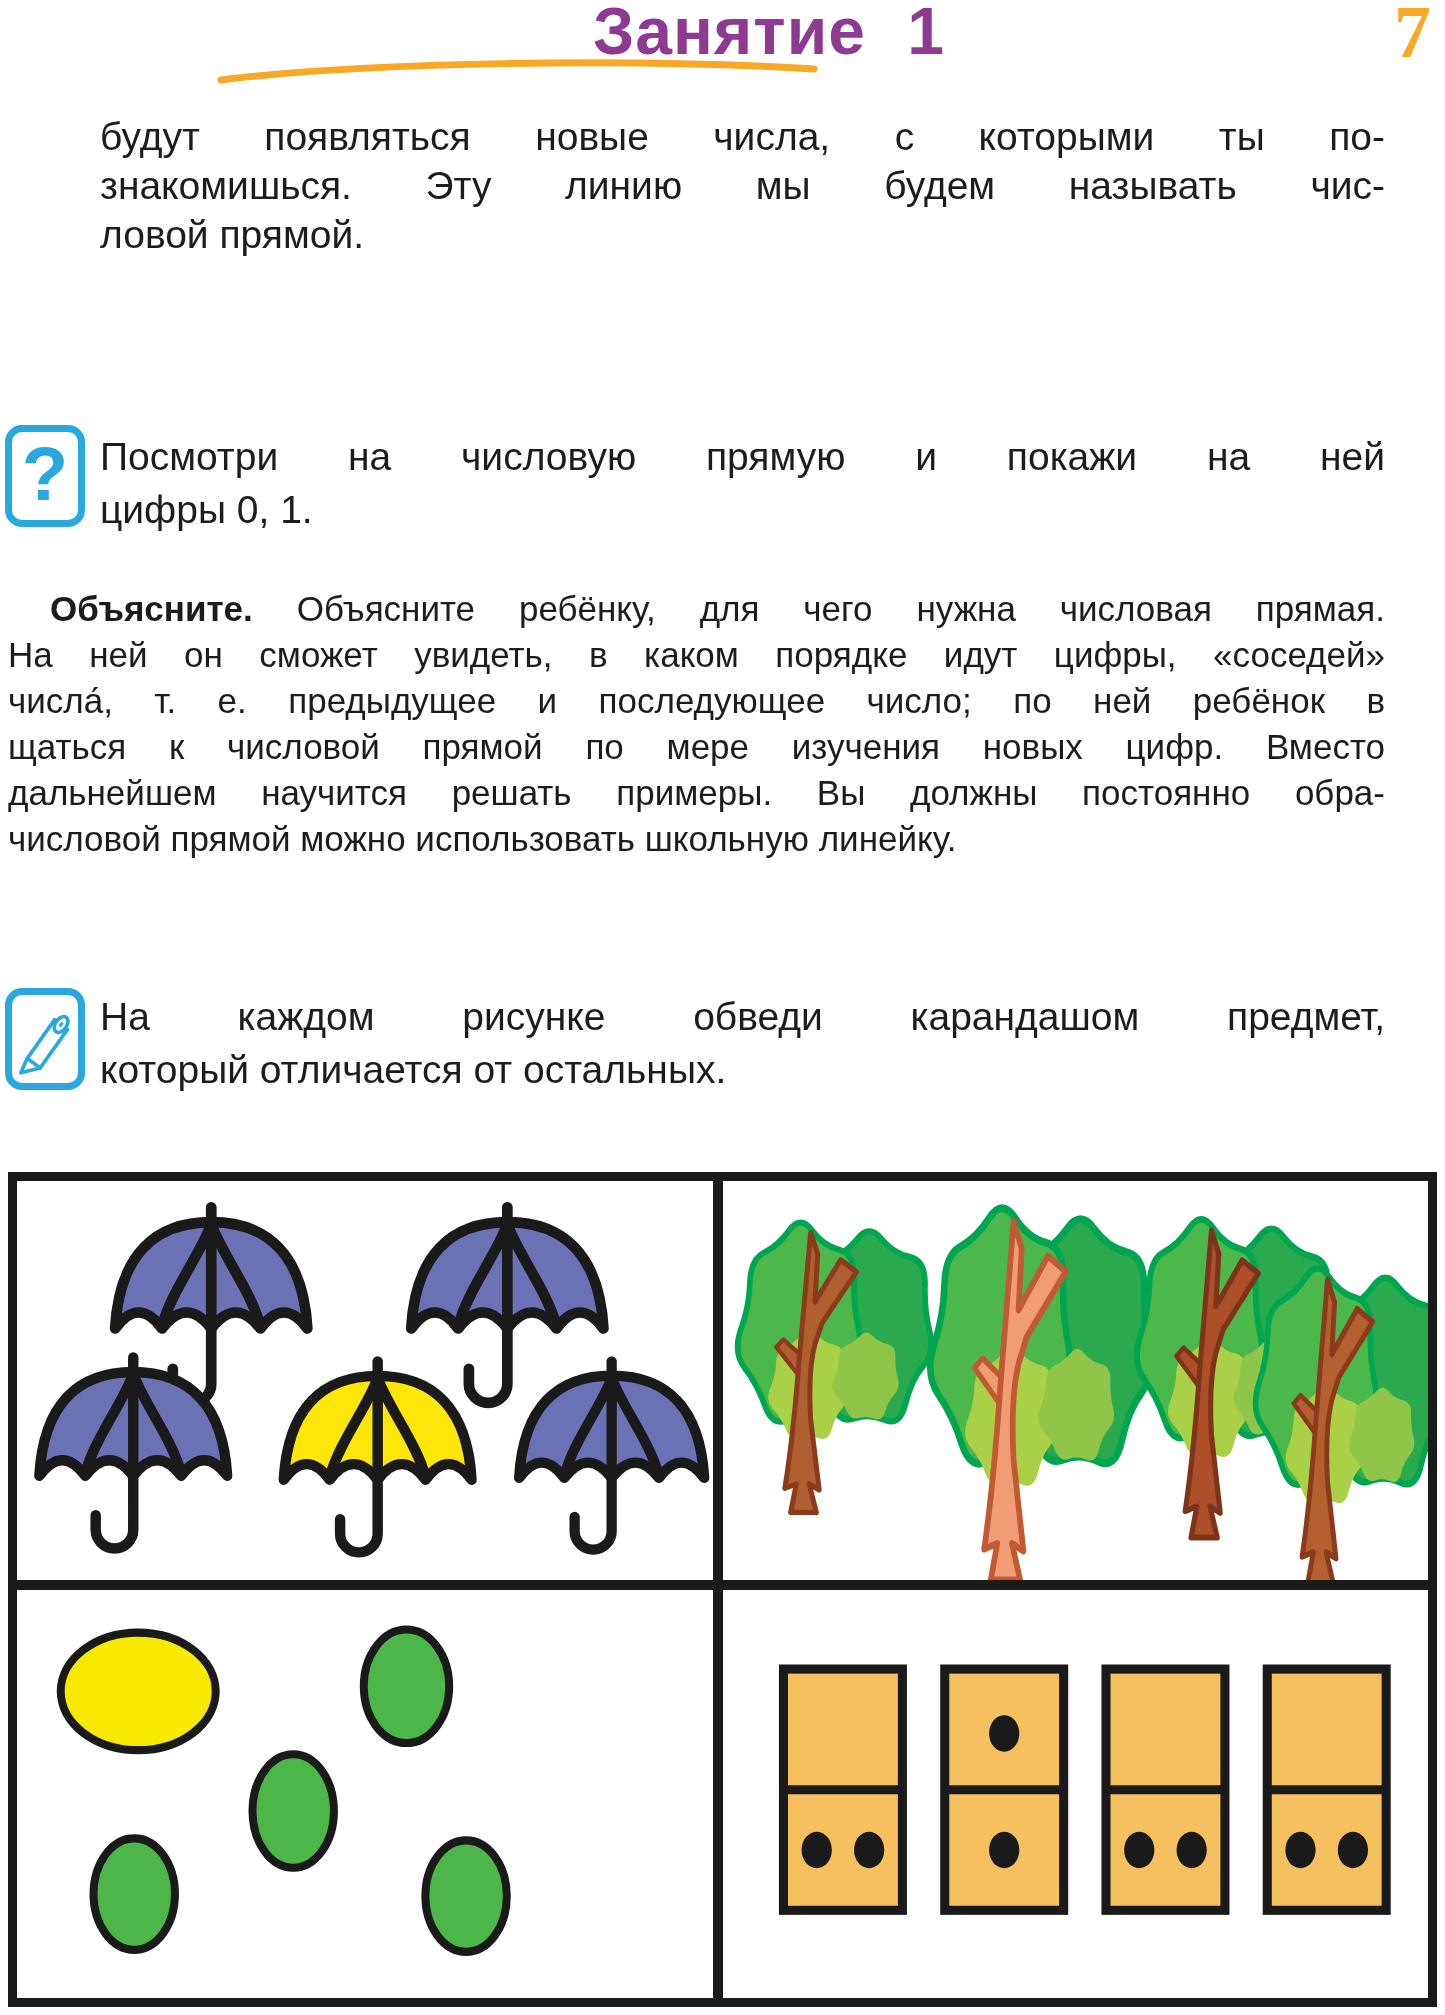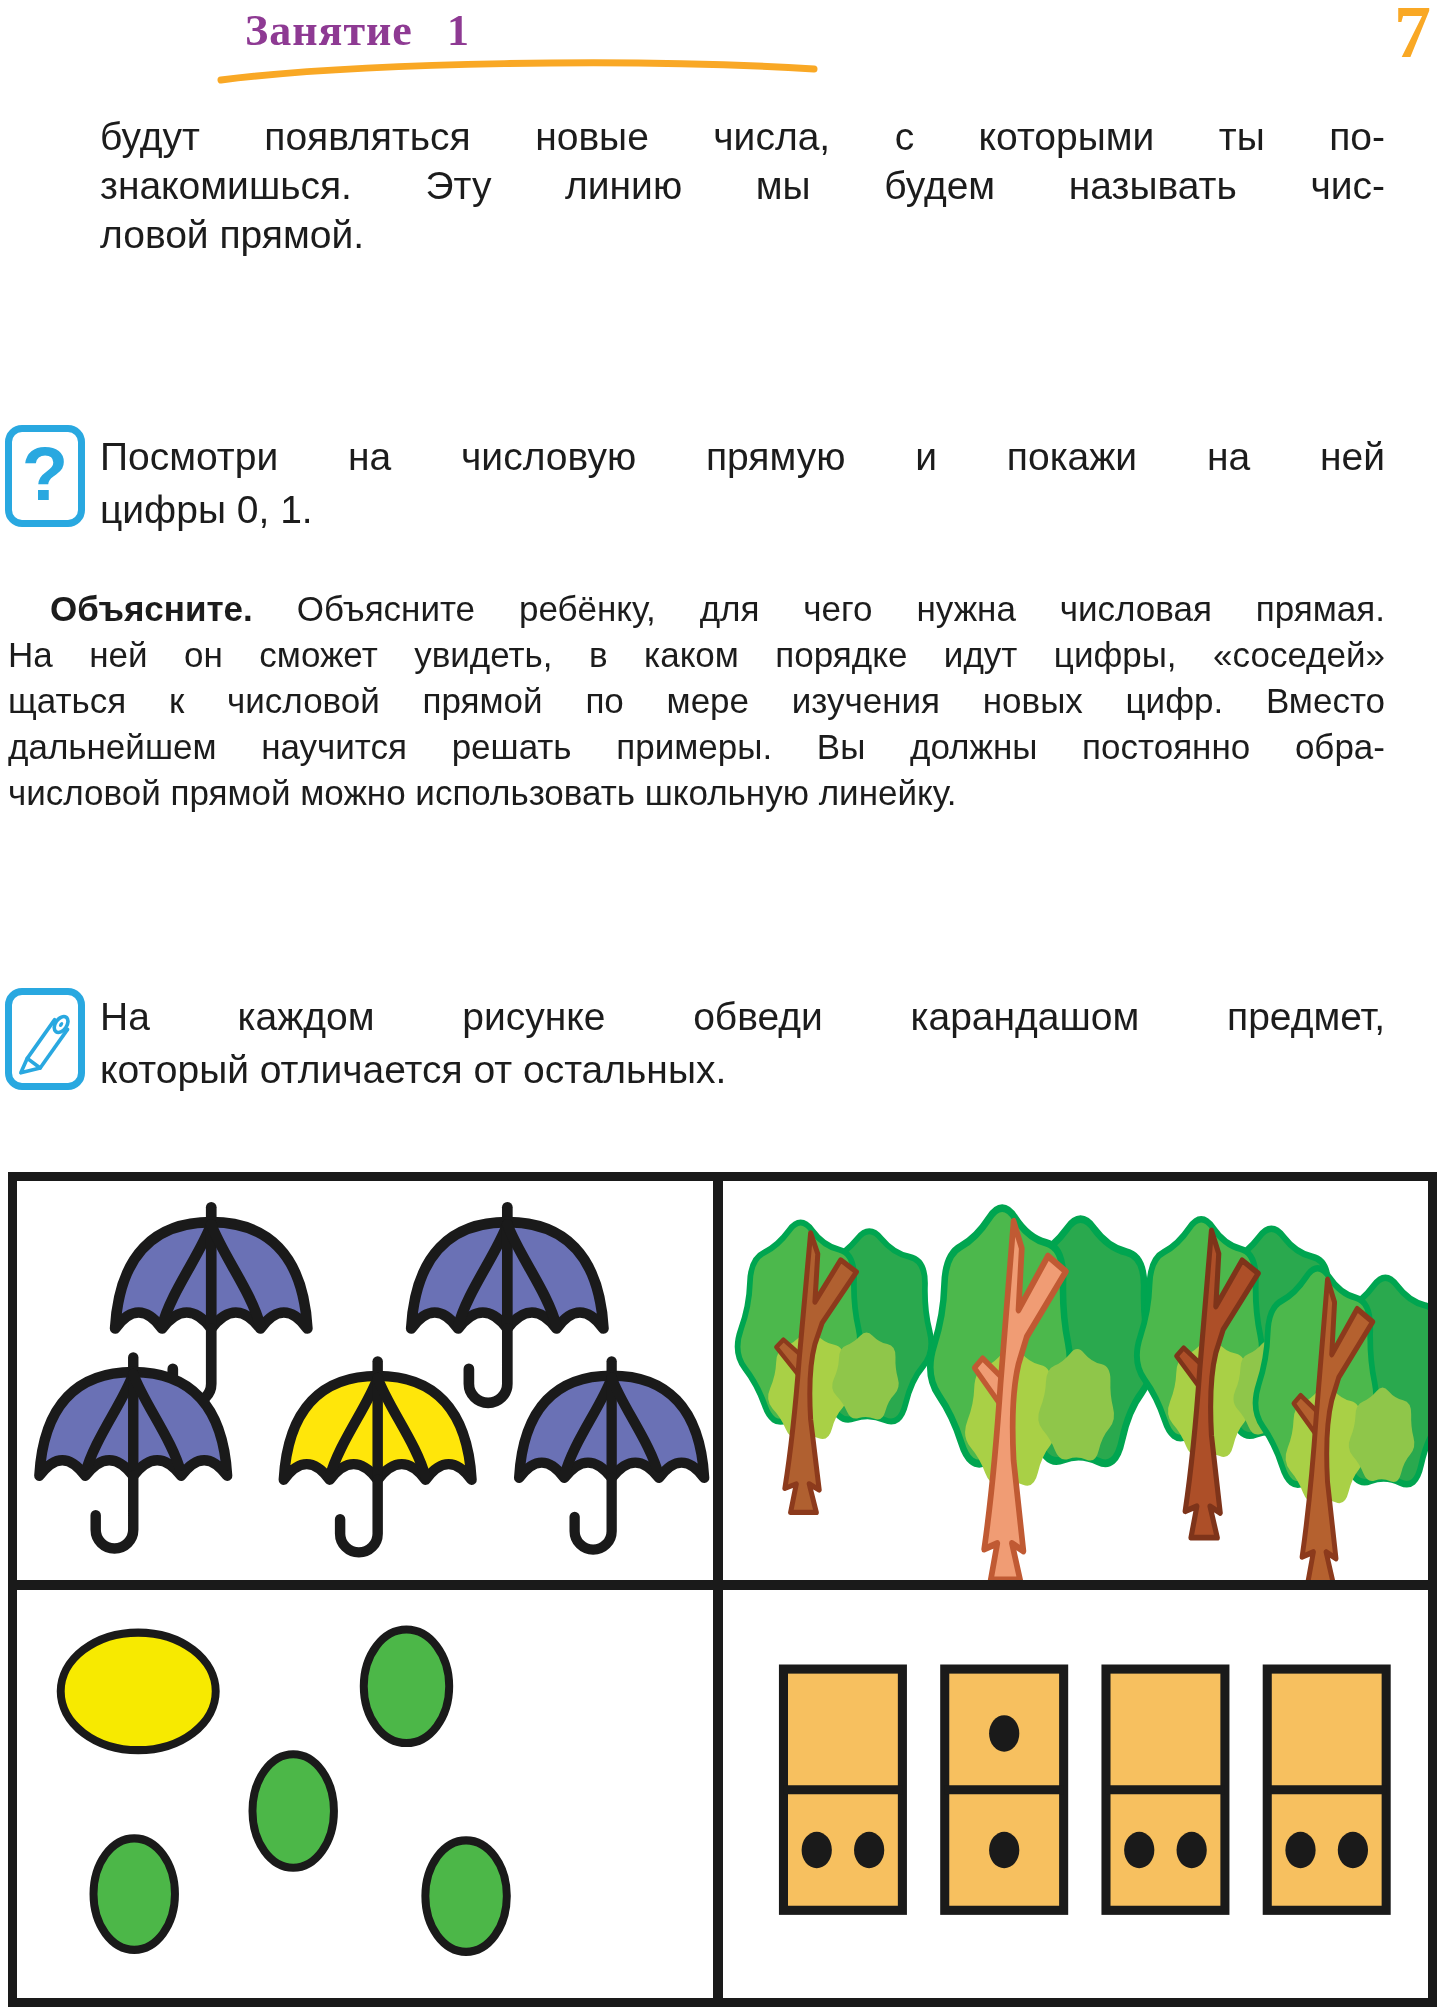--- a/index.html
+++ b/index.html
@@ -7,23 +7,23 @@
     position:relative;
     width:1445px;height:2015px;
     background:#ffffff;
     font-family:"Liberation Sans",sans-serif;
     color:var(--text_black,#1c1c1c);
     overflow:hidden;
   }
   
   .title{
     position:absolute;left:245px;top:0px;width:700px;
-    text-align:left;
-    font-family:Liberation Serif, serif;
-    font-weight:bold;font-size:44px;line-height:62px;
+    text-align:right;
+    font-family:Liberation Sans, sans-serif;
+    font-weight:bold;font-size:66px;line-height:62px;
     color:var(--title_purple,#8e3a93);
     word-spacing:22px;letter-spacing:1px;
   }
   .swoosh{position:absolute;left:215px;top:56px;width:605px;height:30px;}
   .swoosh path{stroke:var(--accent_orange,#f9a825);stroke-width:7;fill:none;stroke-linecap:round;}
   .page-number{
     position:absolute;right:14px;top:-10px;
     font-family:"Liberation Serif",serif;
     font-weight:bold;font-size:74px;
     color:var(--accent_orange,#f9a825);
@@ -82,20 +82,21 @@
   <div class="qmark">?</div>
 </div>
 <div class="q-text">
     <div class="line">Посмотри на числовую прямую и покажи на ней</div>
     <div class="line last">цифры 0, 1.</div>
   </div>
 
 <div class="parents">
     <div class="line first"><b>Объясните. </b>Объясните ребёнку, для чего нужна числовая прямая.</div>
     <div class="line">На ней он сможет увидеть, в каком порядке идут цифры, «соседей»</div>
+    <div class="line">числа́, т. е. предыдущее и последующее число; по ней ребёнок в</div>
     <div class="line">щаться к числовой прямой по мере изучения новых цифр. Вместо</div>
     <div class="line">дальнейшем научится решать примеры. Вы должны постоянно обра-</div>
     <div class="line last">числовой прямой можно использовать школьную линейку.</div>
   </div>
 
 <div class="icon-box p">
   <svg viewBox="0 0 72 92" width="58" height="78">
     <g fill="none" stroke="currentColor" stroke-width="4.5" stroke-linecap="round" stroke-linejoin="round">
       <path d="M14,70 L48,22"></path>
       <path d="M30,82 L64,34"></path>

